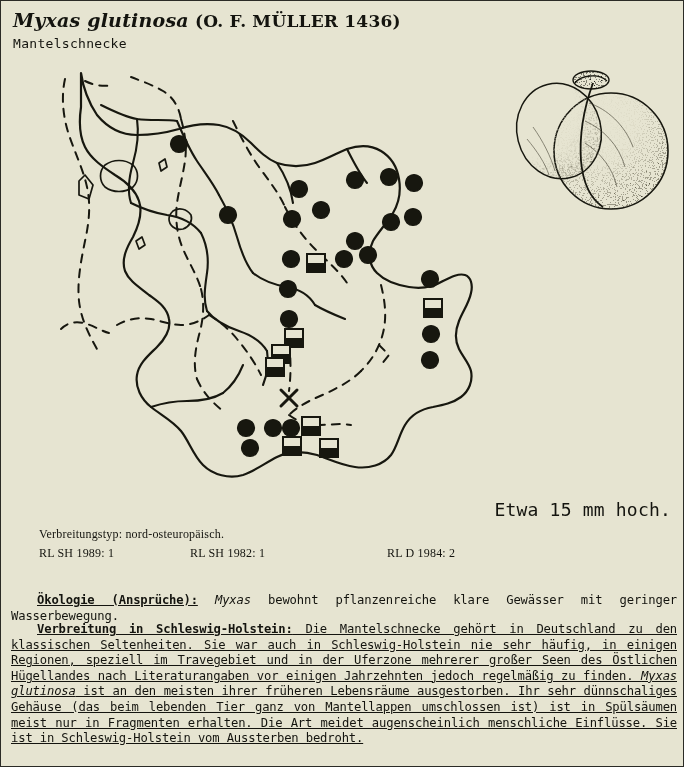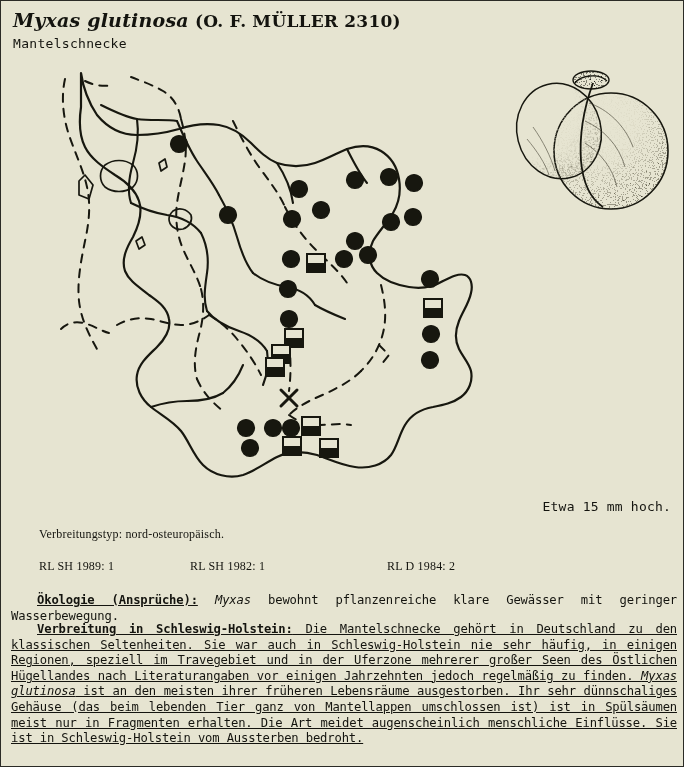--- a/index.html
+++ b/index.html
@@ -66,40 +66,39 @@
     height: 160px;
   }
   #shell-svg { display: block; width: 186px; height: 160px; }
 
   
   #shell-caption {
     position: absolute;
     right: 12px;
     top: 498px;
     font-family: "DejaVu Sans Mono", "Liberation Mono", monospace;
-    font-size: 13px;
+    font-size: 18px;
     letter-spacing: .2px;
     white-space: nowrap;
   }
 
   
   #facts {
     position: absolute;
     left: 38px;
     top: 524px;
     font-family: "Liberation Serif", "DejaVu Serif", serif;
     font-size: 12px;
     line-height: 19px;
     letter-spacing: .2px;
   }
   #facts .rl-row {
     position: relative;
     height: 19px;
     width: 470px;
-    margin-top: 13px;
   }
   #facts .rl-row span { position: absolute; top: 0; white-space: nowrap; }
   .rl-a { left: 0; }
   .rl-b { left: 151px; }
   .rl-c { left: 348px; }
 
   
   .para {
     position: absolute;
     left: 10px;
@@ -120,21 +119,21 @@
   .indent { display: inline-block; width: 26px; }
 </style>
 </head>
 <body>
 
 <div id="page">
 
   <div id="header">
     <div class="sp-line">
       <span class="sp-name">Myxas glutinosa</span>
-      <span class="sp-auth">(O. F. MÜLLER 2310)</span>
+      <span class="sp-auth">(O. F. MÜLLER 1436)</span>
     </div>
     <div class="common-name">Mantelschnecke</div>
   </div>
 
   <div id="map-wrap">
     <svg id="map-svg" viewBox="0 0 450 440" xmlns="http://www.w3.org/2000/svg">
       <g fill="none" stroke="#17170f" stroke-width="2.1" stroke-linejoin="round" stroke-linecap="round">
 
         <path d="M40 10 C42 24 48 40 56 52 C66 64 80 72 96 72
                  C110 72 124 70 138 66 C150 62 164 60 178 62

